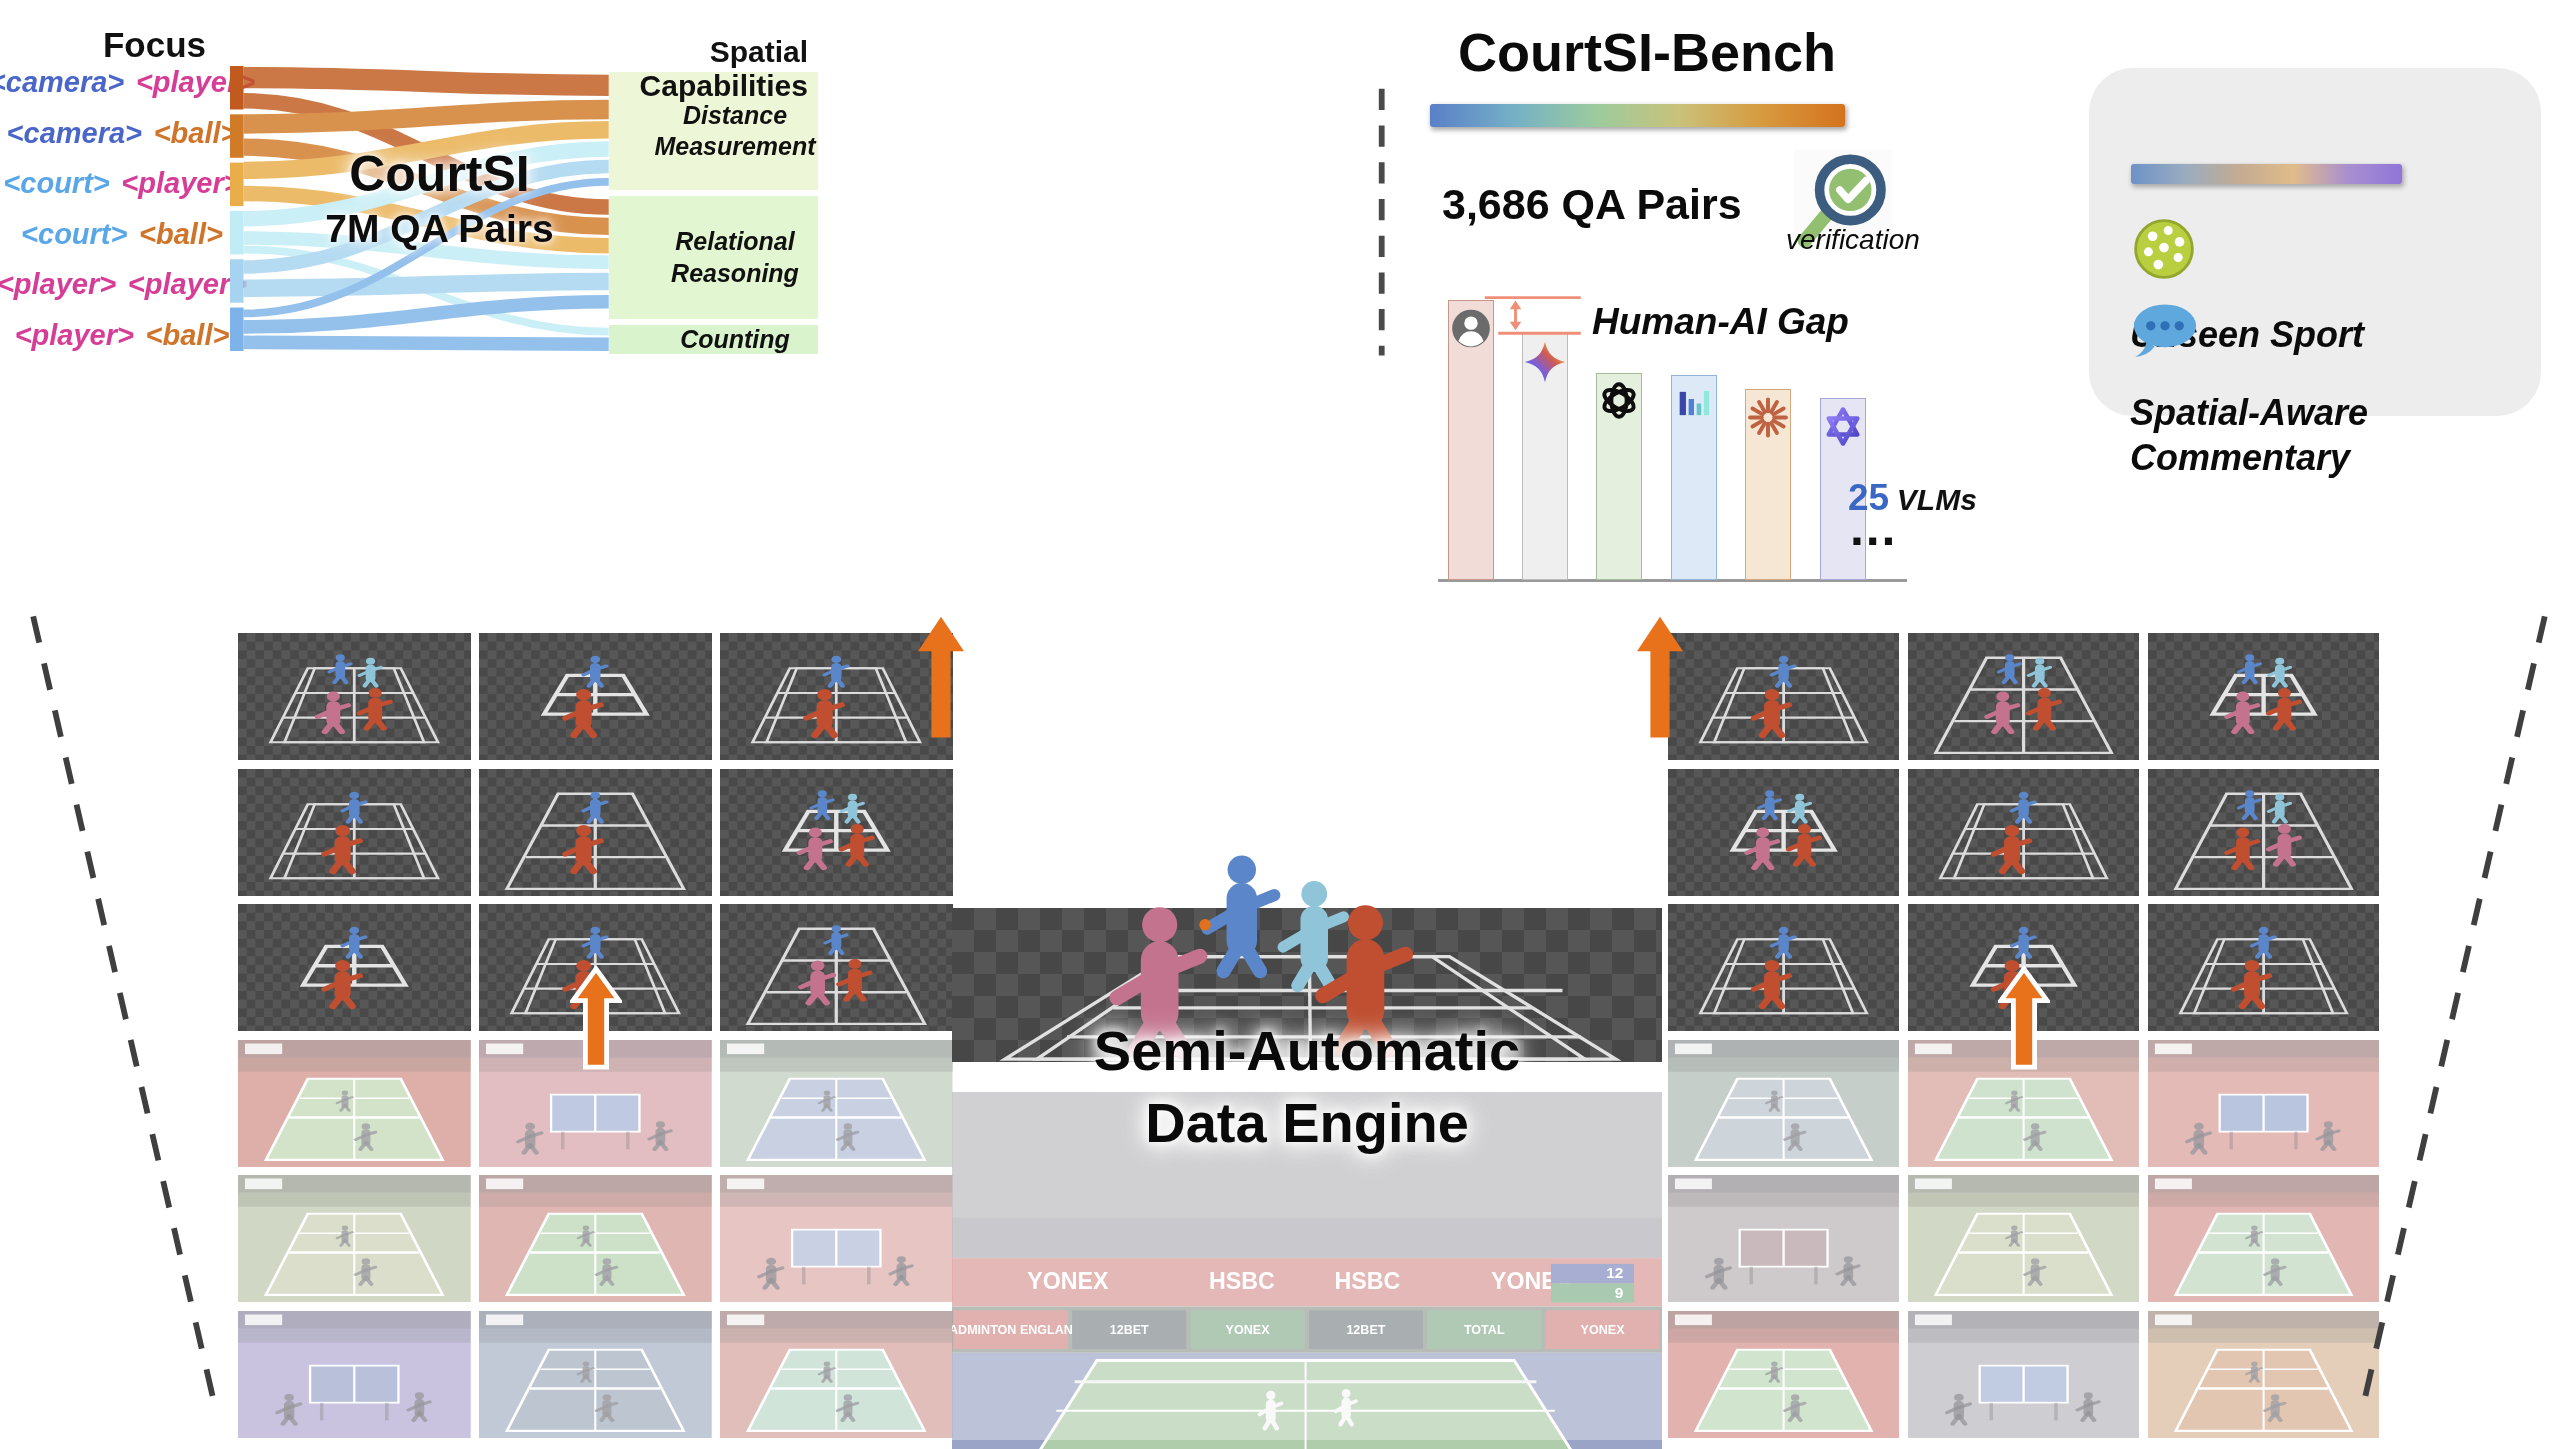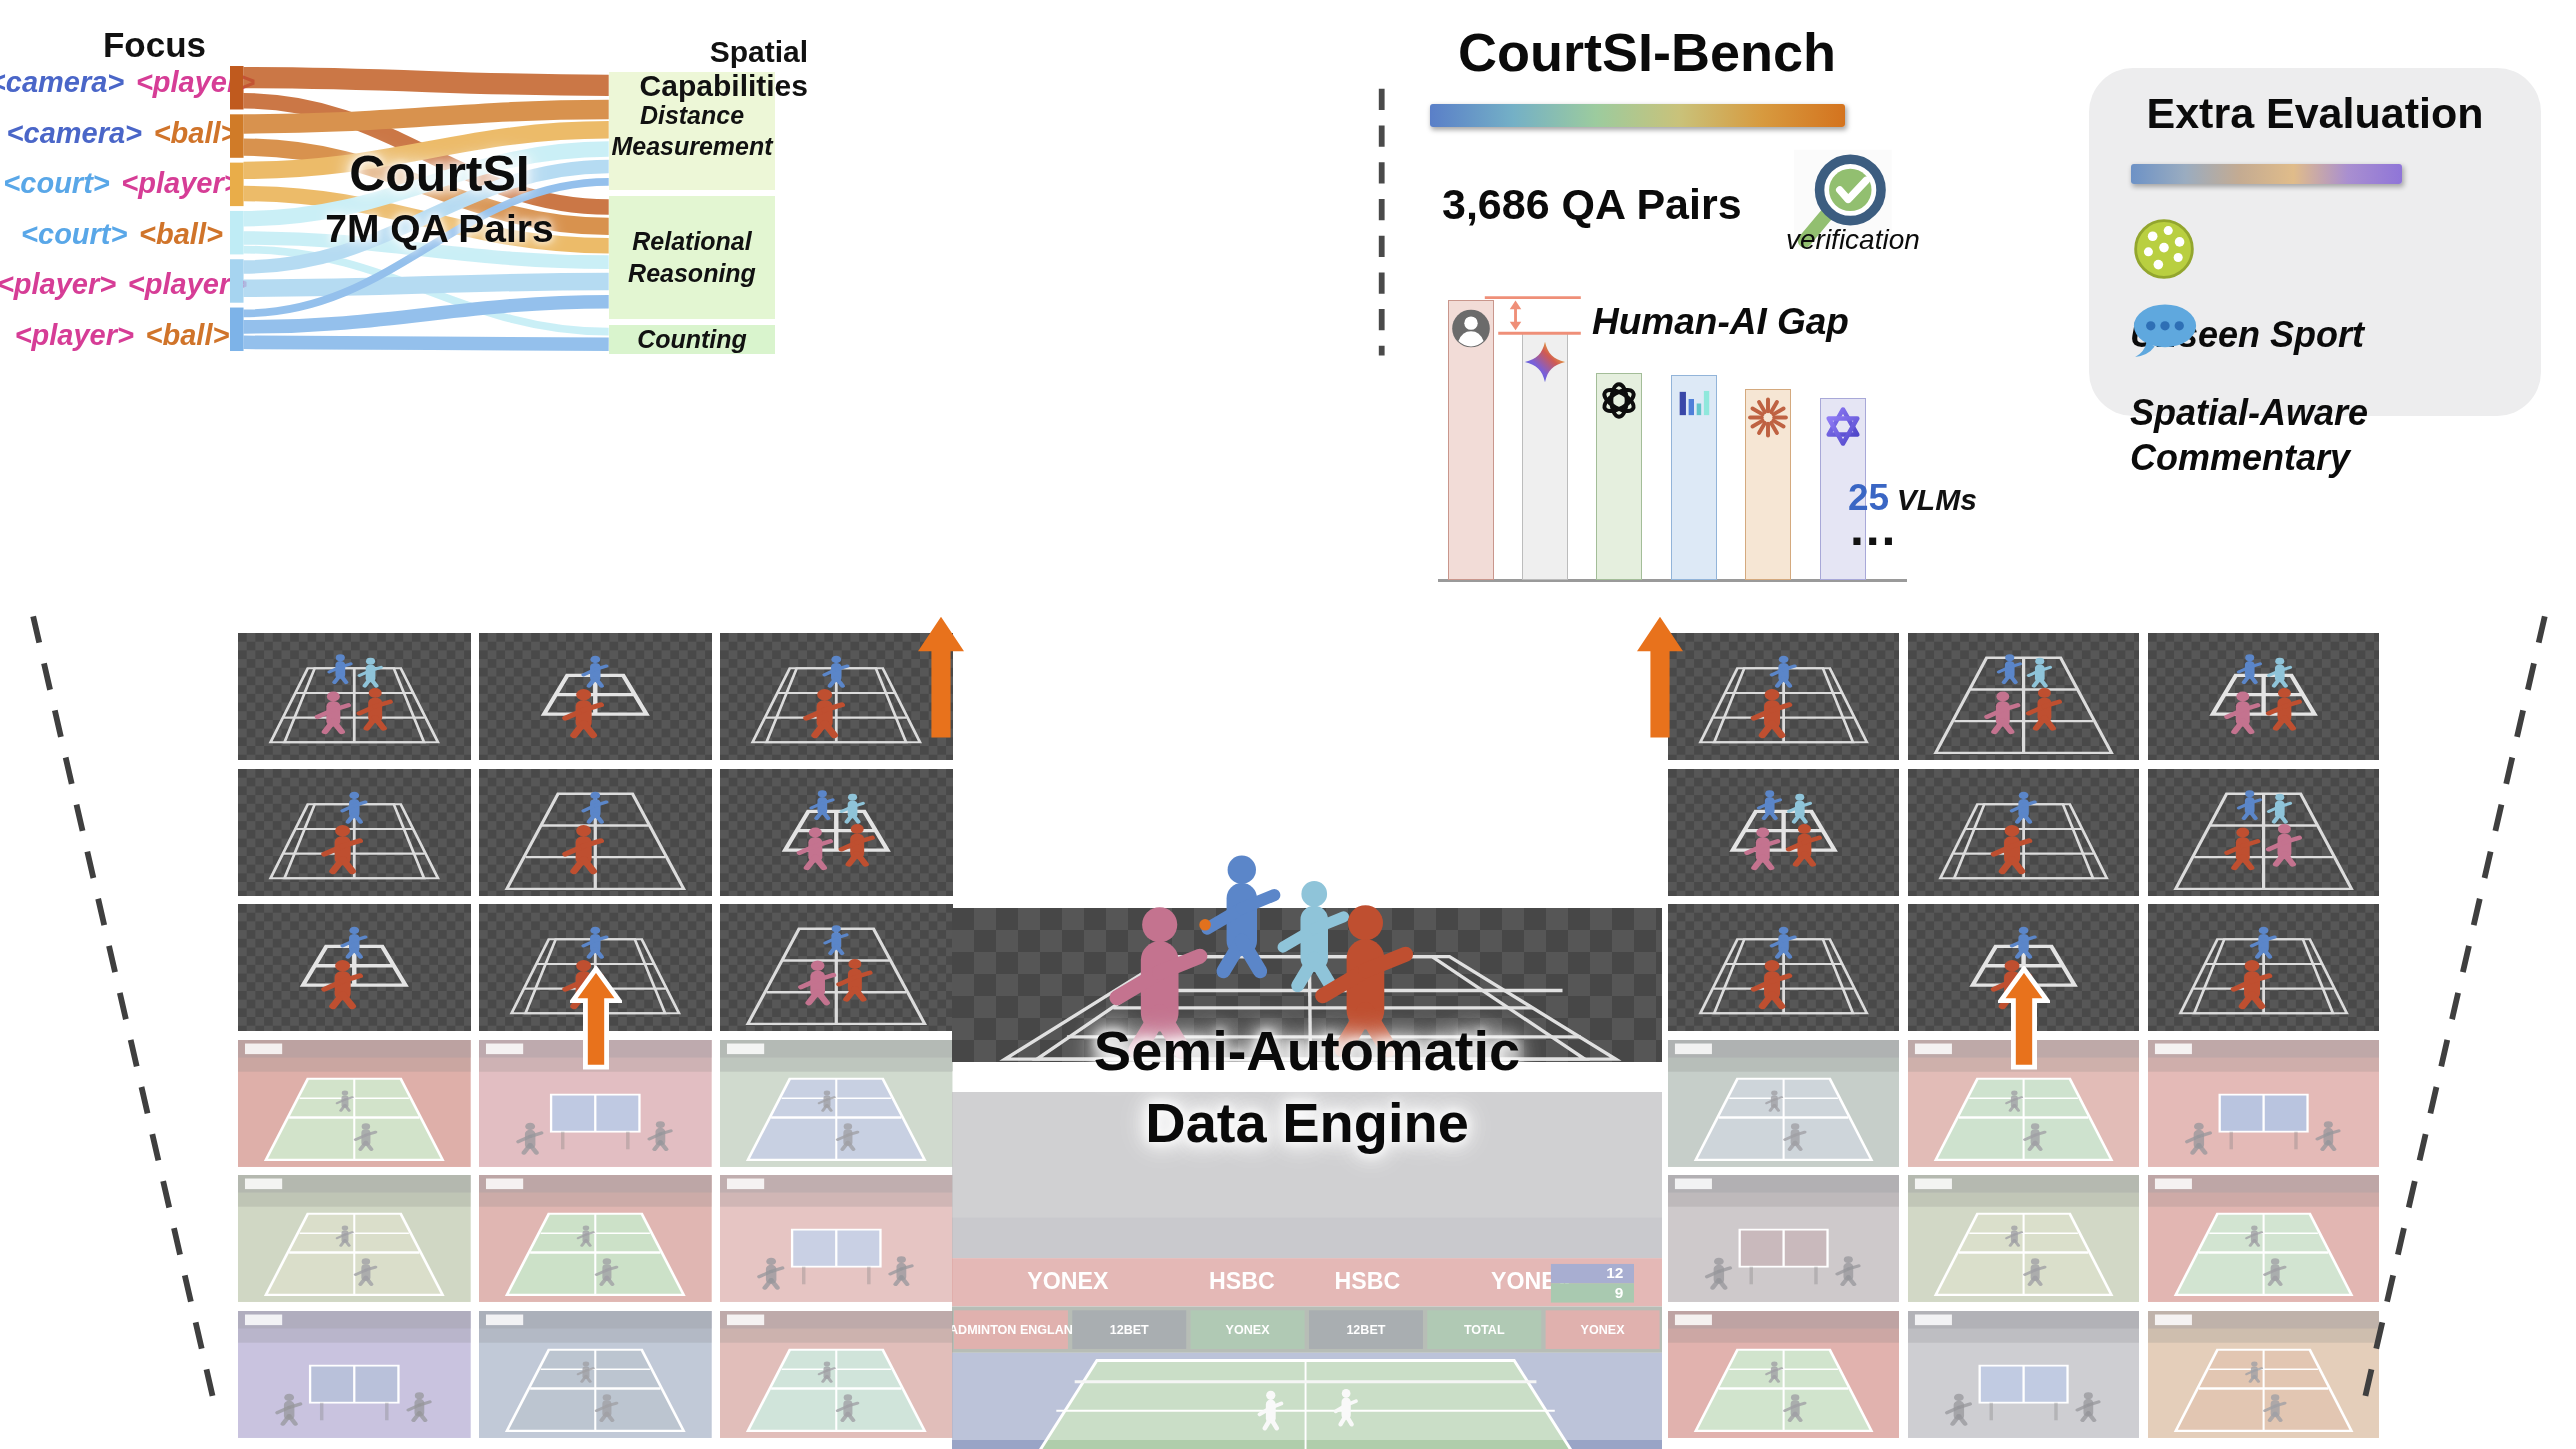--- a/index.html
+++ b/index.html
@@ -10,21 +10,21 @@
   
   #focus-title{left:58px;top:25px;width:193px;text-align:center;font-size:35px;font-weight:800;color:#111;}
   #focus-rows{left:15.5px;top:66px;width:213px;height:286px;display:flex;flex-direction:column;justify-content:space-between;}
   .focus-row{display:flex;justify-content:center;gap:11.6px;font-size:29px;font-weight:700;font-style:italic;}
   #sankey-svg{left:230px;top:64px;}
   #courtsi-label{left:280px;top:145px;width:319px;text-align:center;z-index:4;}
   #courtsi-label .t1{font-size:50px;font-weight:800;color:#0d0d0d;text-shadow:0 0 7.7px #fff,0 0 15.5px #fff,0 0 23px #fff;}
   #courtsi-label .t2{font-size:39px;font-weight:800;color:#0d0d0d;margin-top:3.9px;text-shadow:0 0 7.7px #fff,0 0 15.5px #fff;}
   #spatial-title{left:557px;top:35px;width:251px;text-align:right;font-size:30px;font-weight:800;color:#111;z-index:4;}
   .cap-box{left:609px;width:166px;z-index:3;display:flex;align-items:center;justify-content:center;text-align:center;
-           font-size:25px;font-style:italic;font-weight:600;color:#111;line-height:1.25;}
+           font-size:25px;font-style:italic;font-weight:600;color:#111;line-height:1.25;padding-left:43px;}
   #cap-0{top:72px;height:118px;}
   #cap-1{top:196px;height:123px;}
   #cap-2{top:325px;height:29px;}
 
   
   #bench-title{left:1391px;top:21px;width:512px;text-align:center;font-size:54px;font-weight:800;color:#0b0b0b;}
   #bench-gradbar{left:1430px;top:104px;width:415px;height:23px;border-radius:2.9px;box-shadow:1.9px 2.9px 4.8px rgba(0,0,0,.35);}
   #bench-qa{left:1442px;top:180px;width:358px;font-size:43px;font-weight:800;color:#0b0b0b;}
   #verify-icon{left:1792px;top:145px;width:106px;height:111px;}
   #verify-label{left:1786px;top:224px;width:222px;font-size:28px;font-style:italic;font-weight:400;color:#0b0b0b;}
@@ -237,21 +237,20 @@
     <path d="M32 42 l-6 -9 h12 z" fill="#ef8f78"></path>
   </svg>
   <div class="abs nowrap" id="gap-label">Human-AI Gap</div>
 
   <div class="abs nowrap" id="vlm-line">
     <span class="n">25</span><span class="w">VLMs</span>
   </div>
   <div class="abs" id="vlm-dots">...</div>
 
   <div class="abs" id="extra-box"></div>
-  <div class="abs nowrap" id="extra-title">Extra Evaluation</div>
   <div class="abs" id="extra-gradbar" style="background: linear-gradient(90deg, rgb(109, 146, 198), rgb(154, 172, 192), rgb(196, 171, 146), rgb(224, 188, 138), rgb(169, 143, 208), rgb(143, 117, 216));"></div>
 
   <div class="abs extra-item" id="extra-item-0">
     <svg width="68" height="68" viewBox="0 0 48 48">
       <circle cx="24" cy="24" r="20" fill="#b9cf40" stroke="#93a62e" stroke-width="2"></circle>
       <circle cx="16" cy="15" r="3.4" fill="#fff"></circle>
         <circle cx="27" cy="11" r="3.2" fill="#fff"></circle>
       <circle cx="35" cy="19" r="3.4" fill="#fff"></circle>
         <circle cx="13" cy="26" r="3.2" fill="#fff"></circle>
       <circle cx="24" cy="23" r="3.4" fill="#fff"></circle>

